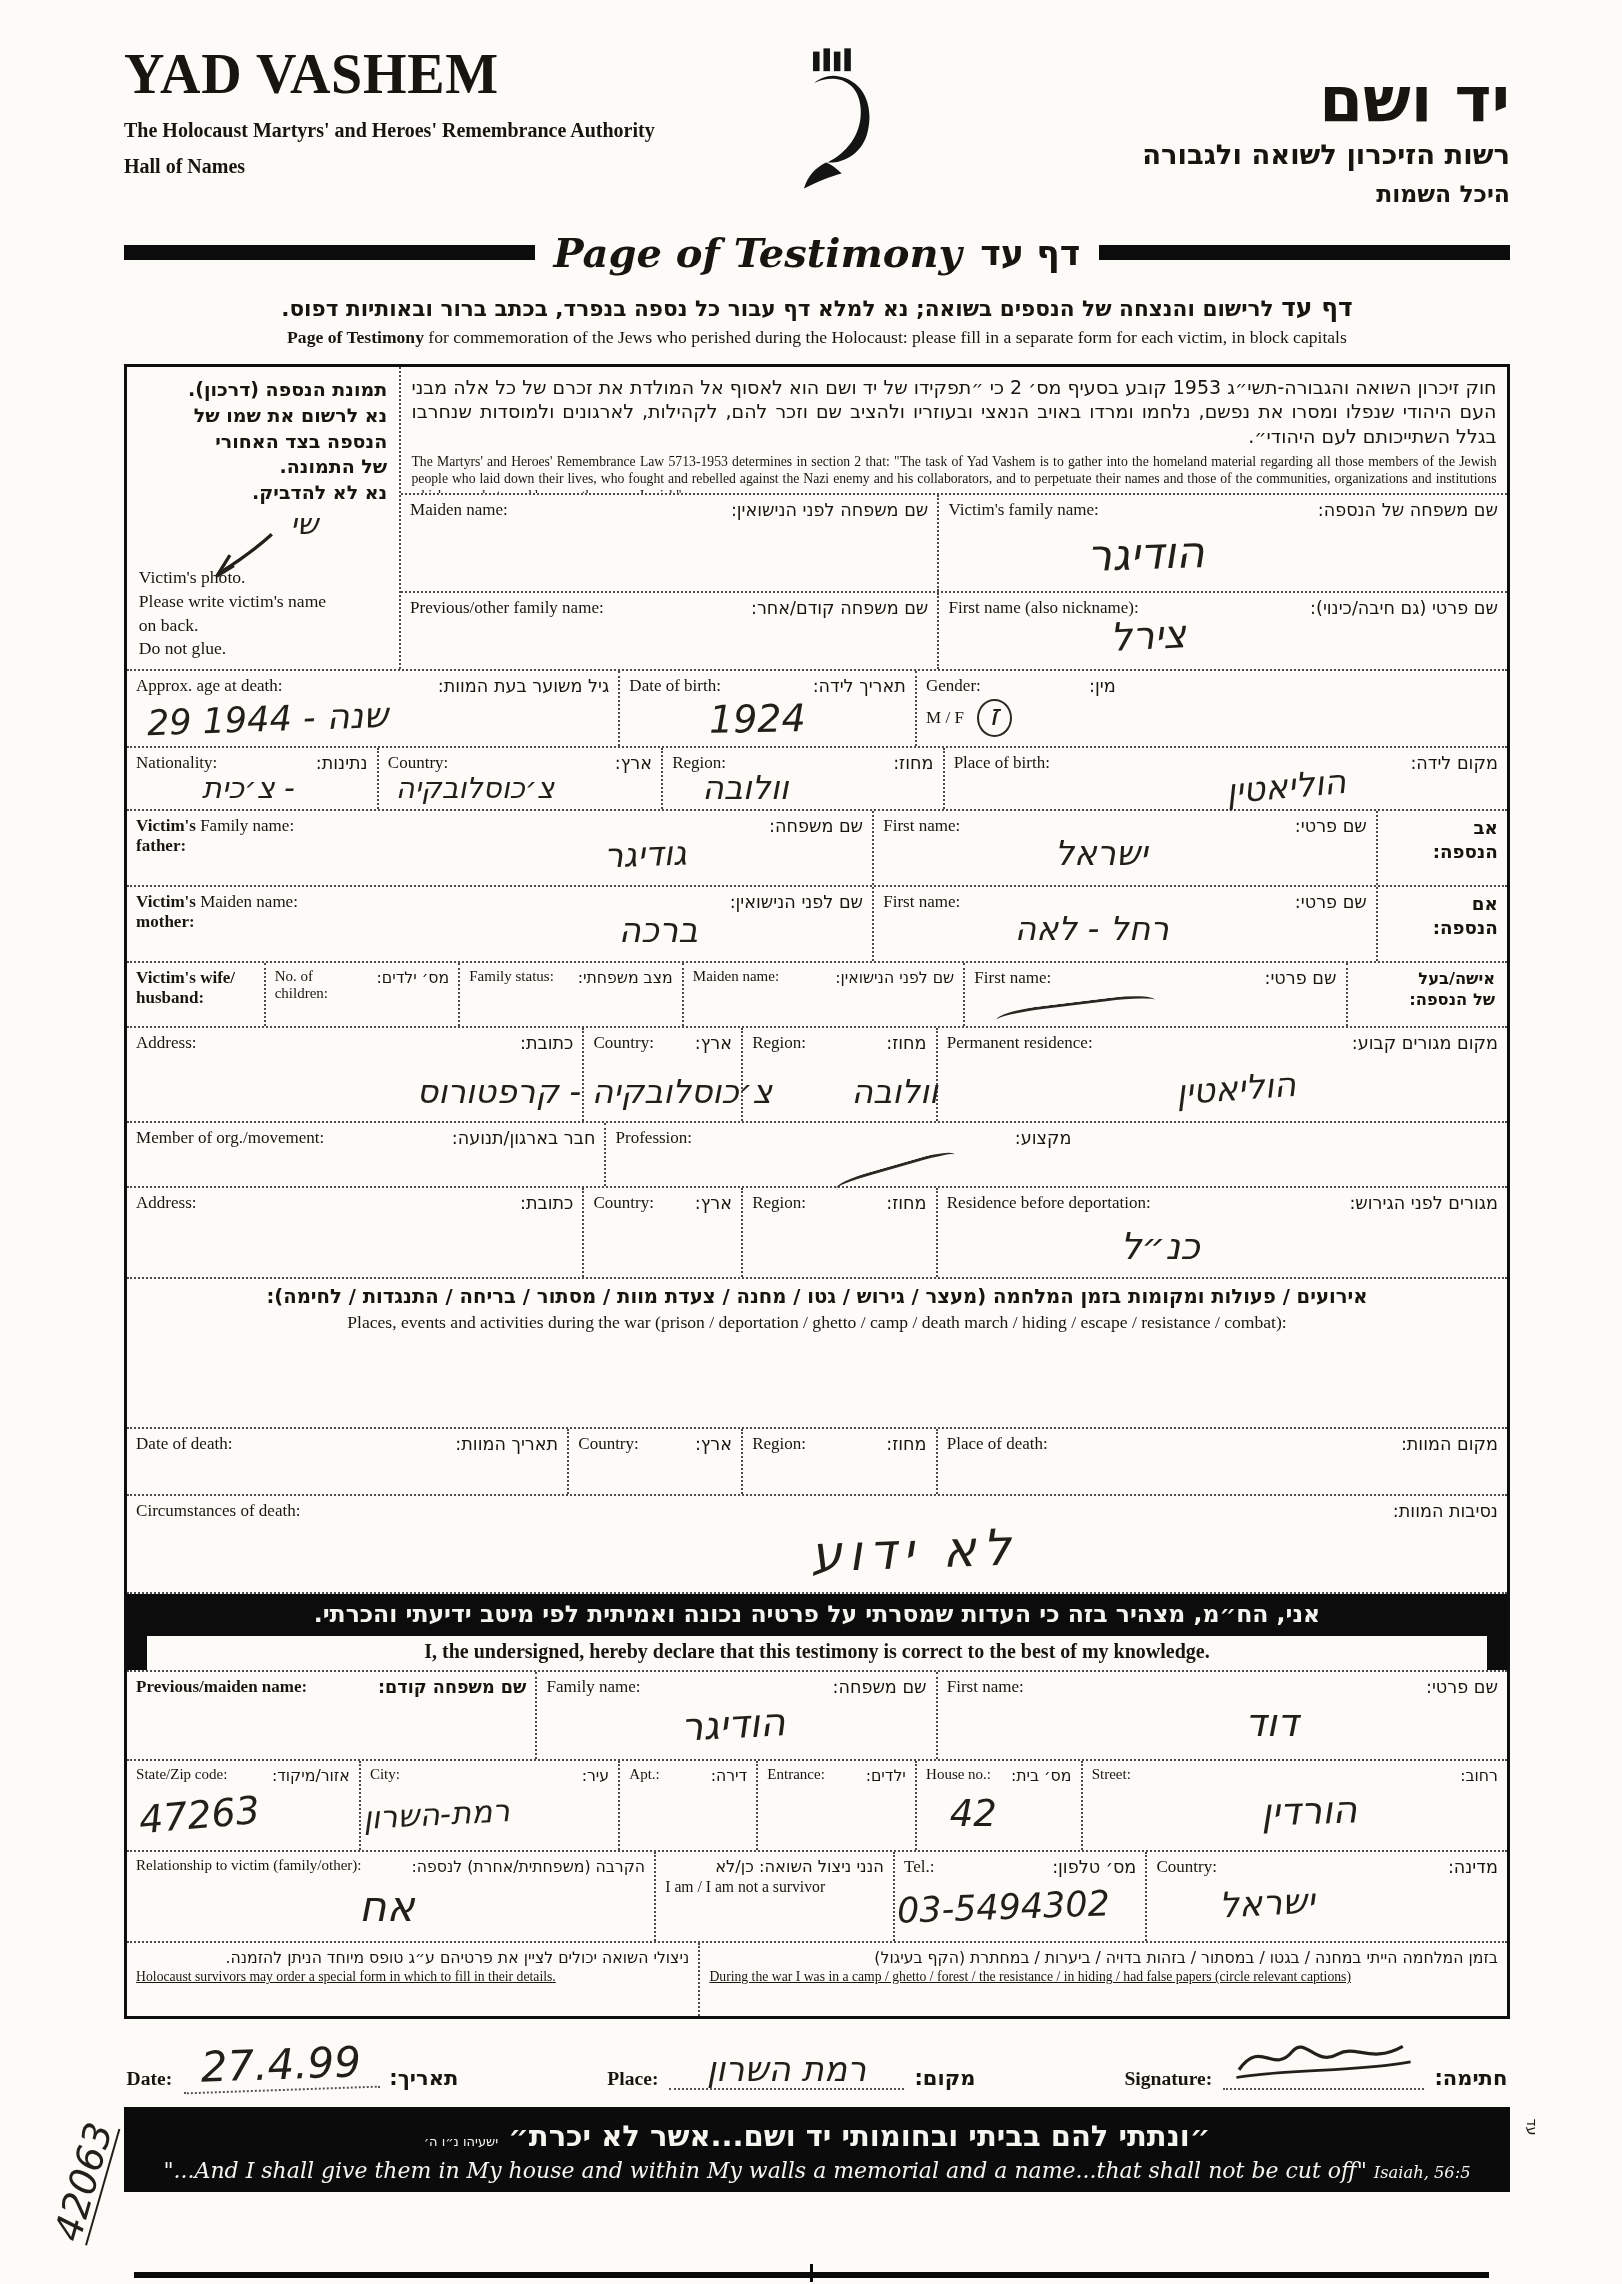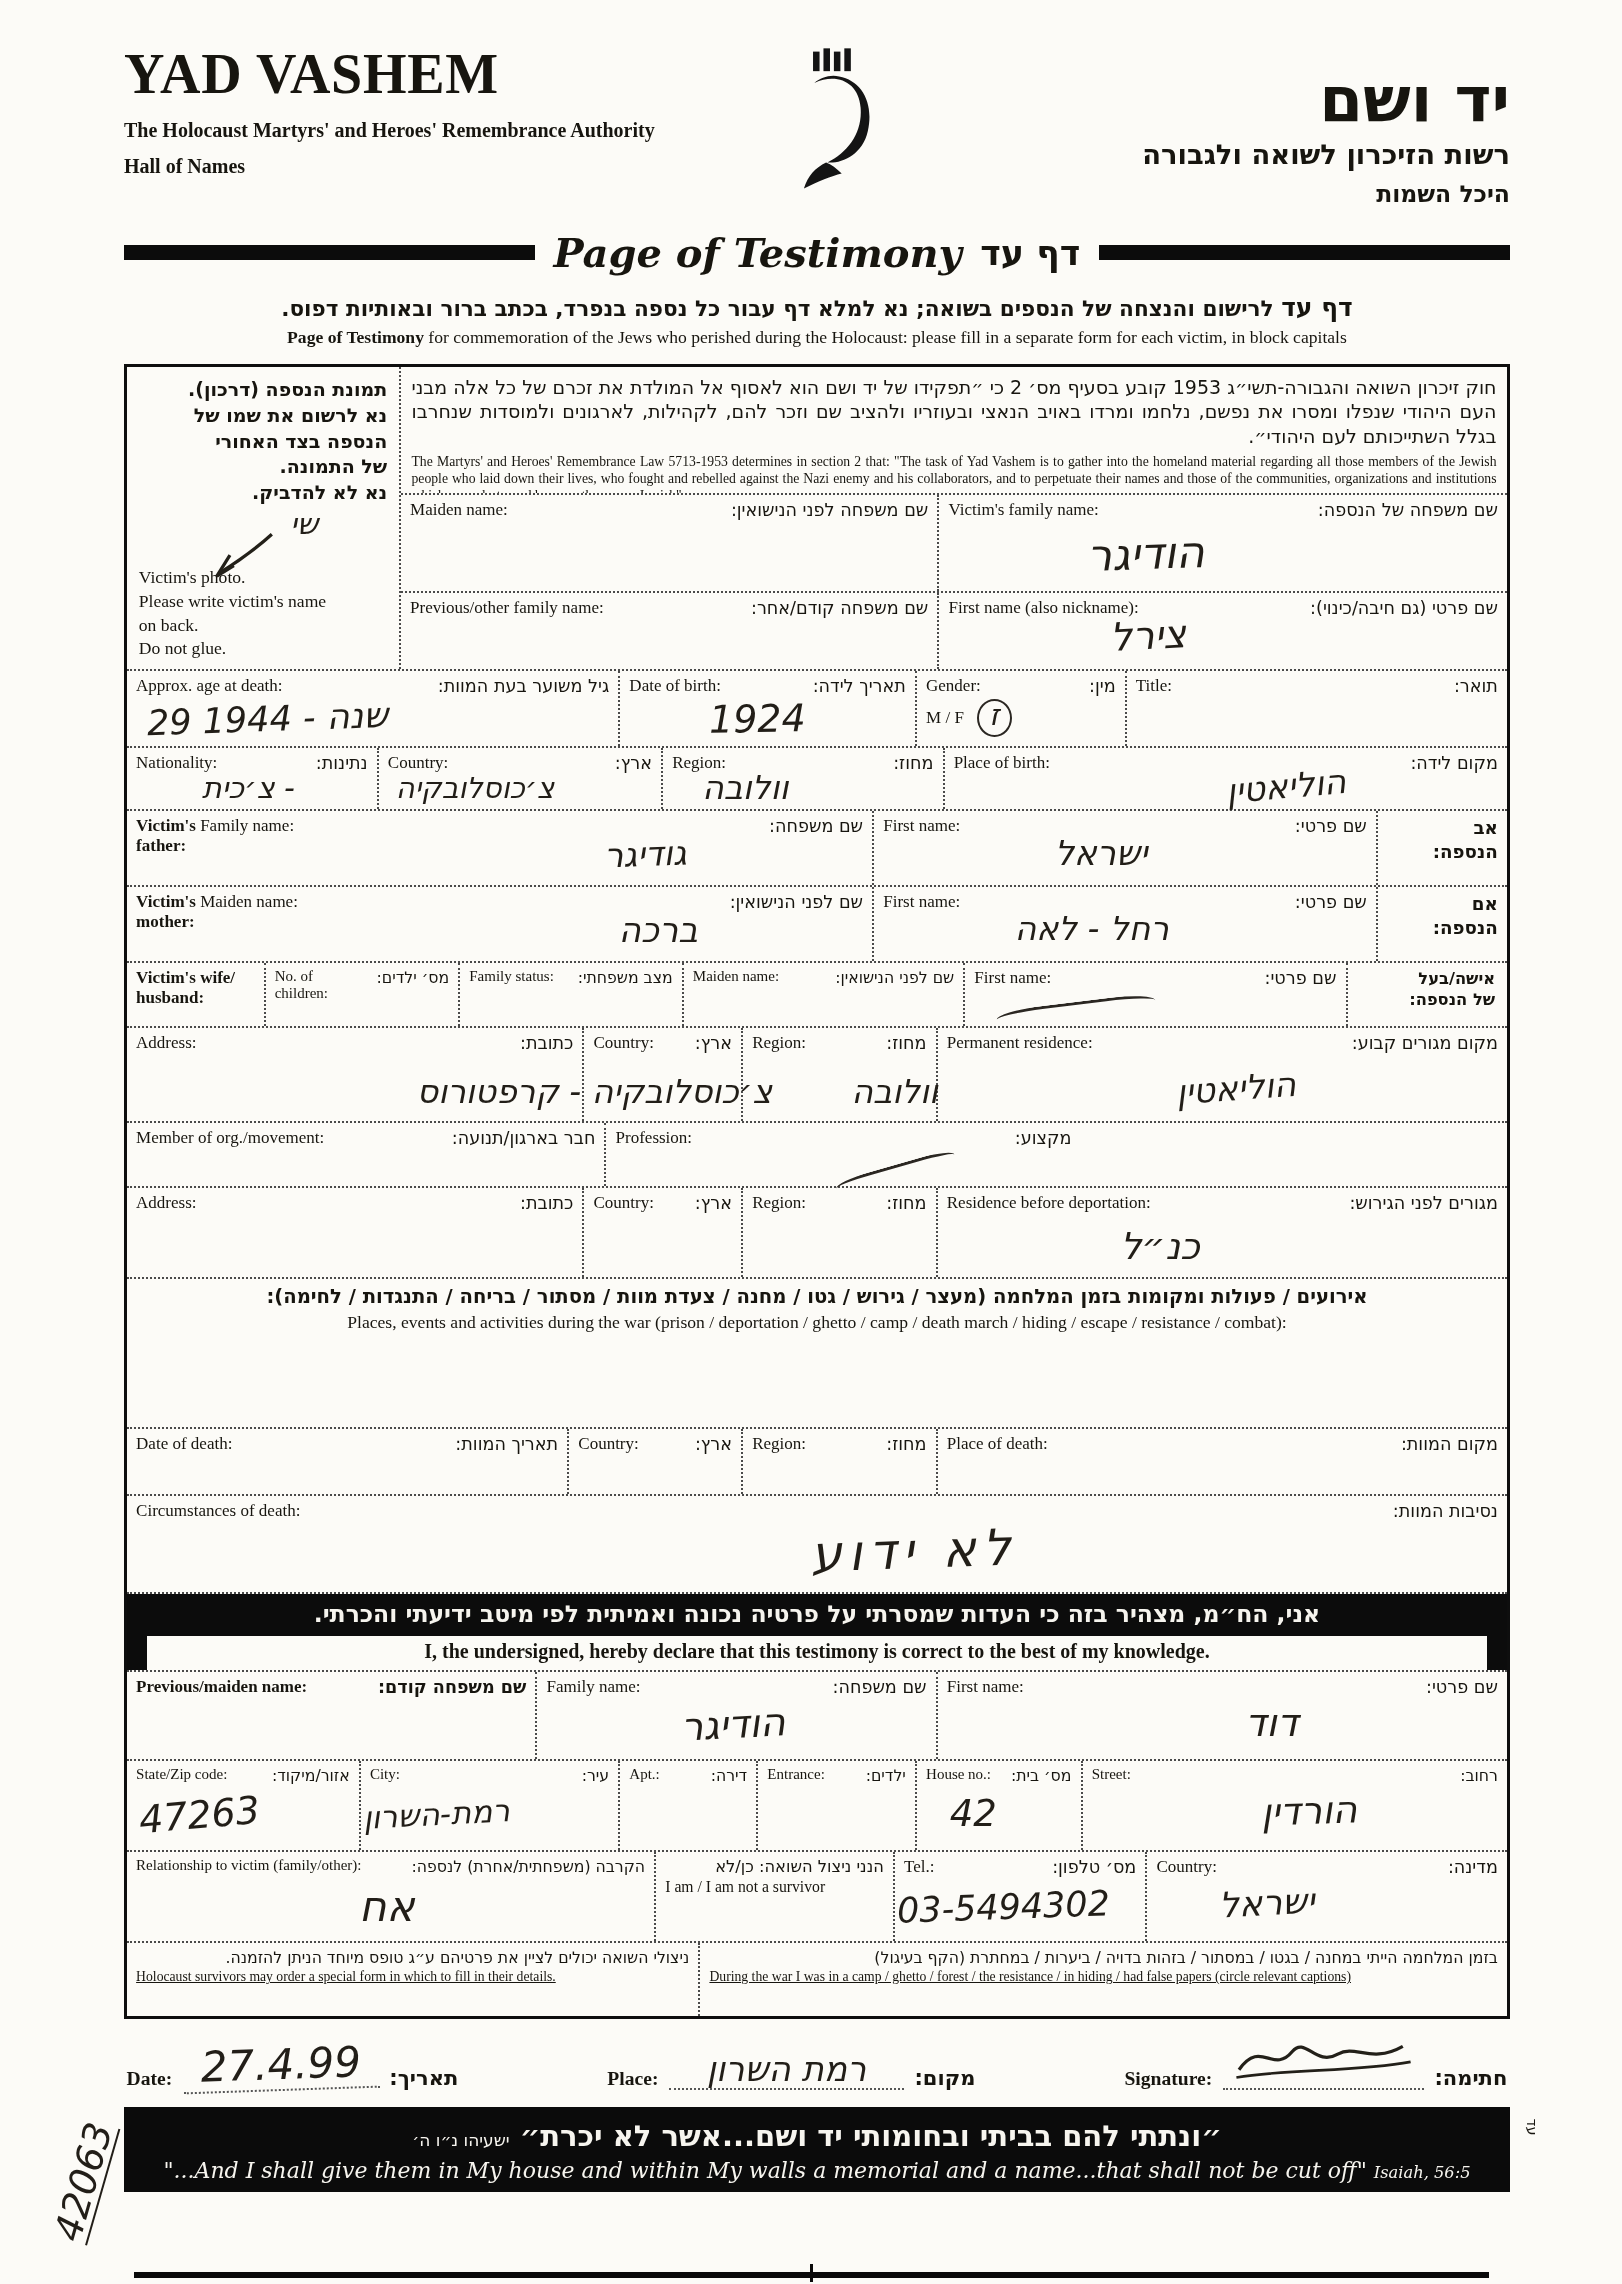--- a/index.html
+++ b/index.html
@@ -83,21 +83,21 @@
   
   .sigrow { display:flex; justify-content:space-between; align-items:flex-end; margin-top:13px; padding:0 2.6px; }
   .sig-group { display:flex; align-items:flex-end; gap:10.5px; }
   .sig-lbl { font-size:19.6px; font-weight:bold; }
   .sig-lbl-he { font-size:21px; font-weight:bold; }
   .sig-val { border-bottom:2px dotted #555; text-align:center; padding:0 9.1px 2.6px; }
 
   
   .quote { margin-top:17px; background:#0b0b0b; color:#f7f5ef; text-align:center; padding:11.8px 13px 9.1px; }
   .q-he { font-size:29px; font-weight:bold; font-family:"DejaVu Sans",sans-serif; direction:rtl; }
-  .q-cite-he { font-size:17px; font-weight:normal;text-align:right; }
+  .q-cite-he { font-size:13px; font-weight:normal;text-align:right; }
   .q-en { font-family:"DejaVu Serif",serif; font-style:italic; font-size:22px; margin-top:5.2px; }
   .q-cite-en { font-size:16.3px; }
 
   
   .corner-num { position:absolute; left:23.5px; top:2162px; transform:rotate(-74deg); font-size:38px; border-bottom:2.6px solid #221e18; }
   .edge-mark { position:absolute; left:1524px; top:2119px; transform:rotate(90deg); font-size:14.4px; font-family:"DejaVu Sans",sans-serif; }
   .scan-bar { position:absolute; left:134px; bottom:6.5px; width:1355px; height:5.9px; background:#0a0a0a; }
   .scan-tick { position:absolute; left:810px; bottom:2px; width:3.3px; height:18.3px; background:#0a0a0a; }
 </style>
 </head>
@@ -231,26 +231,20 @@
           <span class="lbl-en en">Gender:</span>
           <span class="lbl-he he">מין:</span>
         </div>
         <div class="mf-row">
           <span class="lbl-en en">M / F</span>
           <span class="gcirc">
             <span class="hw he" style="font-size:29px;">ז</span>
           </span>
         </div>
       </div>
-      <div class="fc" style="width:27.7%;">
-        <div class="ch">
-          <span class="lbl-en en">Title:</span>
-          <span class="lbl-he he">תואר:</span>
-        </div>
-      </div>
     </div>
 
     <div class="r" style="height:63px;">
       <div class="fc" style="width:18.1%;">
         <div class="ch">
           <span class="lbl-en en">Nationality:</span>
           <span class="lbl-he he">נתינות:</span>
         </div>
         <span class="hw hwa he" style="left:30%; top:25px; font-size:30px;">- צ׳כית</span>
       </div>

